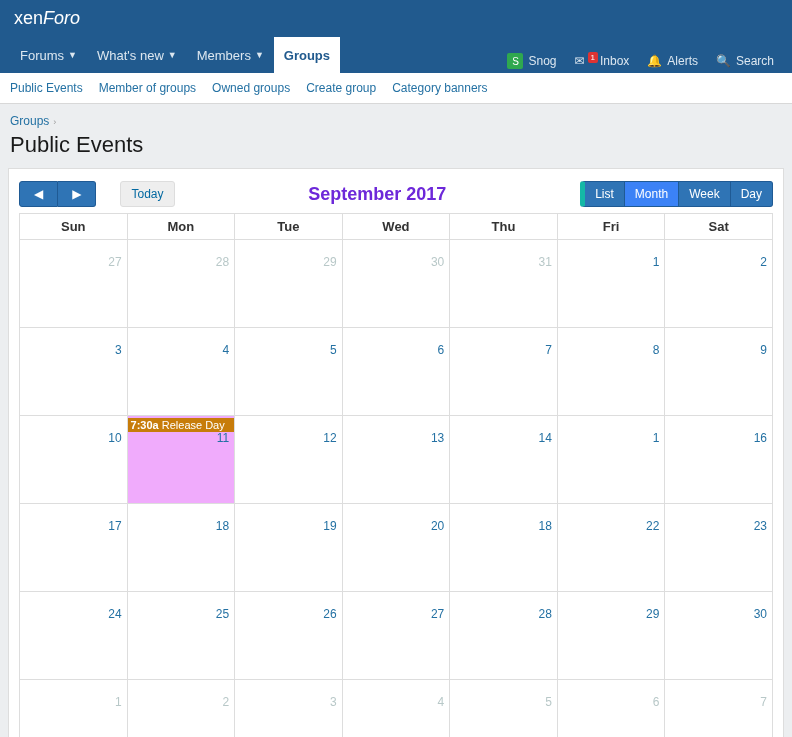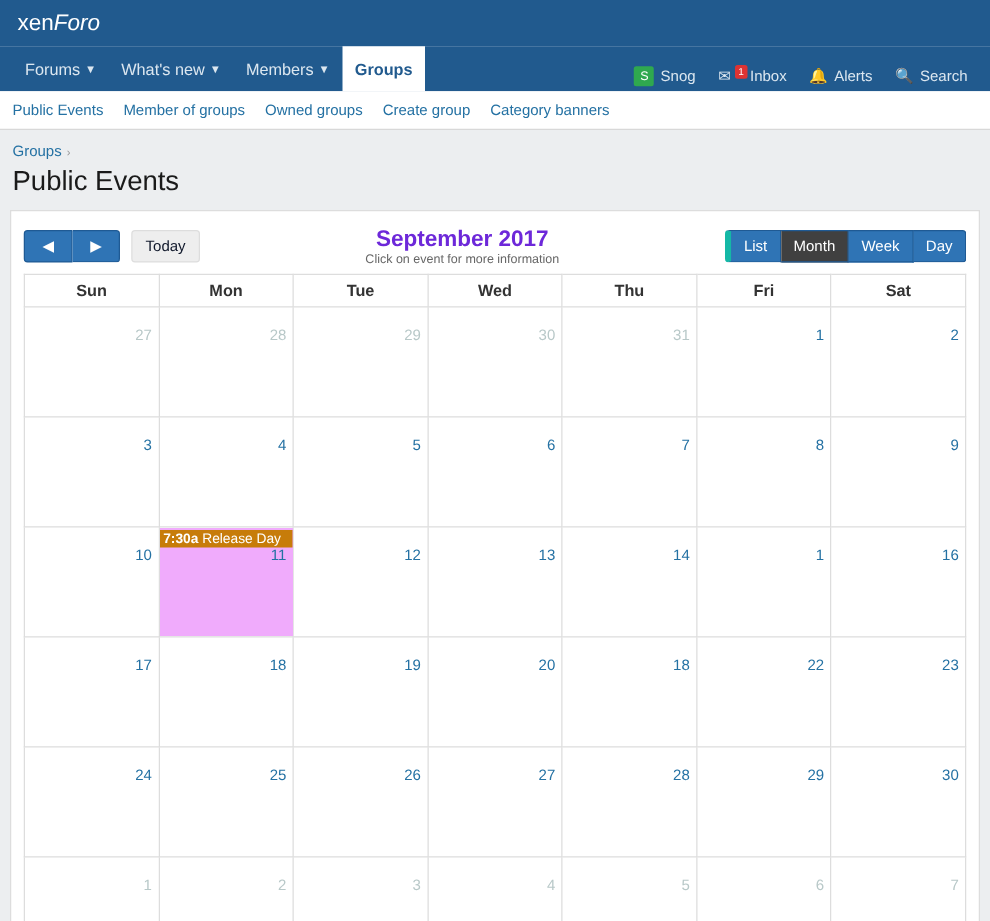--- a/index.html
+++ b/index.html
@@ -23,28 +23,28 @@
 .page-title{font-size:22px;color:#1a1a1a;padding:2px 10px 10px;font-weight:400}
 .content{background:#fff;margin:0 8px;padding:12px 10px 30px;border:1px solid #ddd}
 .cal-header{display:flex;align-items:center;margin-bottom:6px}
 .btn-group{display:flex;gap:0}
 .btn{font-size:12px;padding:5px 10px;border:1px solid #ccc;background:#f4f4f4;cursor:pointer;border-radius:3px}
 .btn-blue{background:#2f74b5;color:#fff;border:1px solid #1f5a94}
 .btn-group .btn{border-radius:0}
 .btn-group .btn:first-child{border-radius:3px 0 0 3px}
 .btn-group .btn:last-child{border-radius:0 3px 3px 0;border-left:0}
 .btn-group.nav-arrows .btn{padding:5px 14px}
-.today-btn{margin-left:9px;background:#eee;color:#0f172a;border:1px solid #ddd}
+.today-btn{margin-left:24px;background:#eee;color:#0369a1;border:1px solid #ddd}
 .title-block{flex:1;text-align:center}
 .cal-title{font-size:18px;font-weight:700;color:#6d28d9}
 .cal-sub{font-size:10px;color:#666}
 .view-group{display:flex}
 .view-group .btn{border-left:0}
 .view-group .btn:first-child{border-left:5px solid #14b8a6}
-.view-group .btn.sel{background:#404040}
+.view-group .btn.sel{background:#3b82f6}
 .calendar{width:100%;border-collapse:collapse;table-layout:fixed}
 .calendar th{background:#fff;border:1px solid #ddd;padding:5px;font-size:13px;font-weight:700;color:#333}
 .calendar td{border:1px solid #ddd;height:88px;vertical-align:top;position:relative}
 .daynum{position:absolute;top:15px;right:5px;font-size:12px;color:#2471a3;cursor:pointer}
 .other-month .daynum{color:#b8c8c8}
 .today-cell{background:#f0abfc}
 .event{background:#c77c0a;color:#fff;font-size:11px;padding:1px 3px;margin-top:2px;cursor:pointer;white-space:nowrap;overflow:hidden}
 .event b{font-weight:700}
 .icon{display:inline-block}
 </style>
@@ -97,21 +97,20 @@
 
 <div class="content">
   <div class="cal-header">
     <div class="btn-group nav-arrows">
       <button class="btn btn-blue"><span>◀</span></button>
       <button class="btn btn-blue"><span>▶</span></button>
     </div>
     <button class="btn today-btn">Today</button>
     <div class="title-block">
       <div class="cal-title">September 2017</div>
-      <div class="cal-sub">Click on event for more information</div>
     </div>
     <div class="btn-group view-group" id="view-group">
         <button class="btn btn-blue">List</button>
         <button class="btn btn-blue sel">Month</button>
         <button class="btn btn-blue">Week</button>
         <button class="btn btn-blue">Day</button>
       </div>
   </div>
   <table class="calendar">
     <thead>

